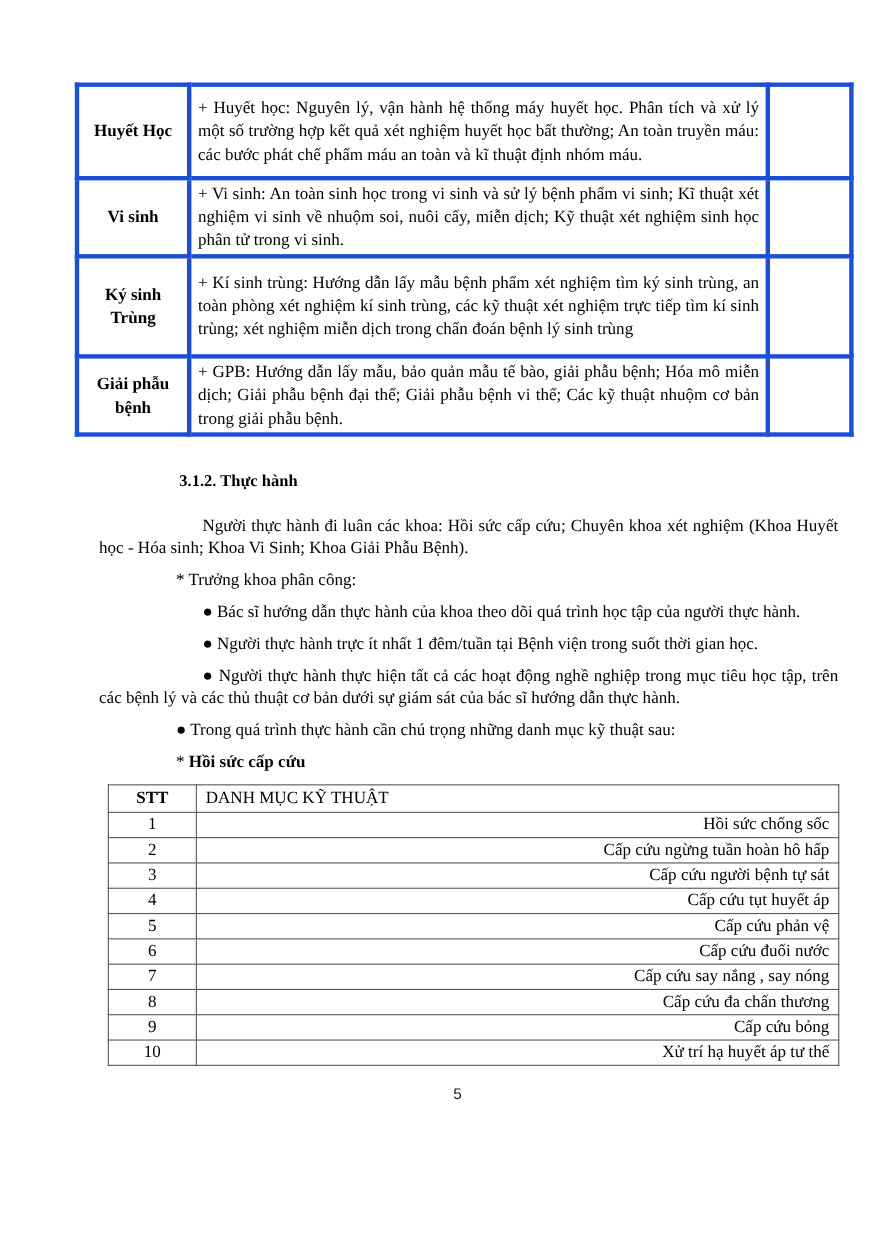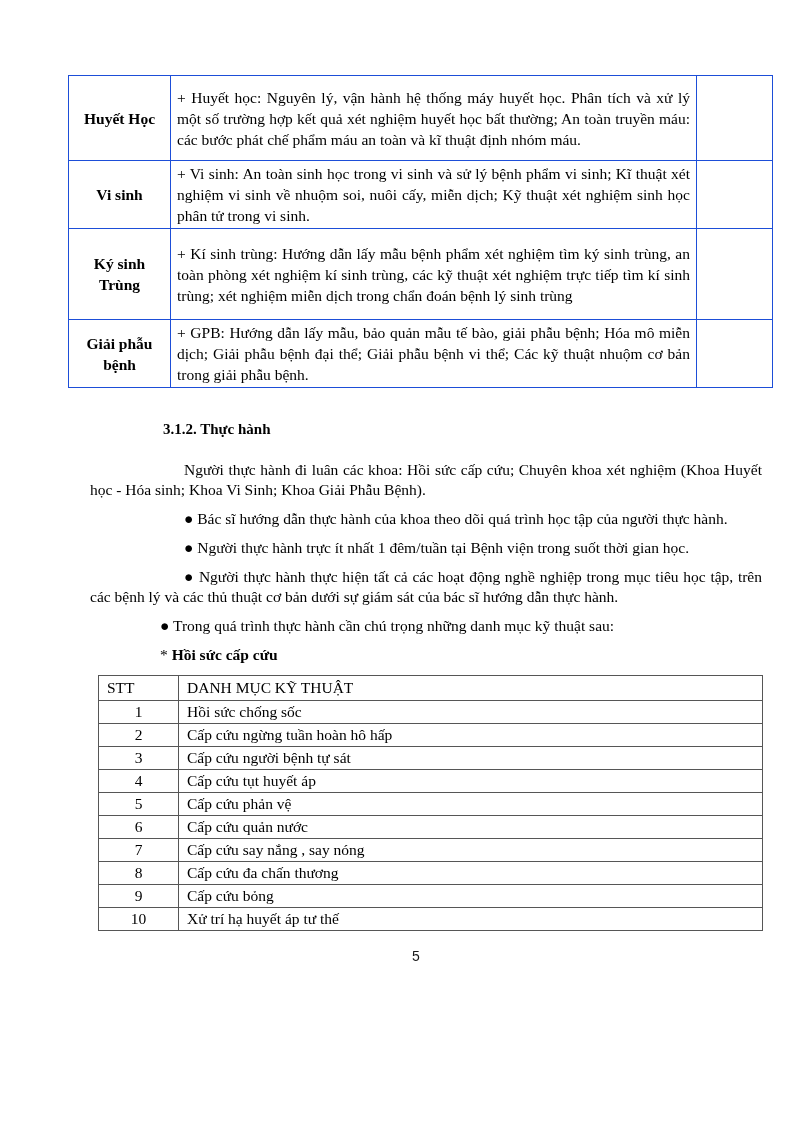--- a/index.html
+++ b/index.html
@@ -18,21 +18,21 @@
   }
 
   
   table.dept-table {
     border-collapse: collapse;
     table-layout: fixed;
     width: 704px;
     margin-left: 2px;
   }
   table.dept-table td {
-    border: 1px solid #1d4ed8;
+    border: 4px solid #1d4ed8;
     vertical-align: middle;
     line-height: 21px;
     padding: 2px 6px;
     overflow: hidden;
   }
   td.label-cell { text-align: center; padding: 2px 4px; font-weight: bold; }
   td.desc-cell  { text-align: justify; }
   td.notes-cell { padding: 0; }
 
   
@@ -62,24 +62,24 @@
   }
   table.proc-table th, table.proc-table td {
     border: 1px solid #565656;
     line-height: 20px;
     padding: 1px 8px;
     overflow: hidden;
     font-size: 15.5px;
   }
   table.proc-table tr { height: 22px; }
   table.proc-table tr.header-row { height: 25px; }
-  th.stt-header { text-align: left; font-weight: normal; }
+  th.stt-header { text-align: center; font-weight: bold; }
   th.name-header { text-align: left; font-weight: normal; }
   td.stt-cell { text-align: center; }
-  td.name-cell { text-align: left; padding-left: 10px; }
+  td.name-cell { text-align: right; padding-left: 10px; }
 
   
   .page-number {
     margin-top: 17px;
     width: 700px;
     text-align: center;
     font-family: "Liberation Sans", "DejaVu Sans", sans-serif;
     font-size: 14px;
     color: #1a1a1a;
   }
@@ -115,20 +115,21 @@
         <td class="label-cell">Giải phẫu bệnh</td>
         <td class="desc-cell">+ GPB: Hướng dẫn lấy mẫu, bảo quản mẫu tế bào, giải phẫu bệnh; Hóa mô miễn dịch; Giải phẫu bệnh đại thể; Giải phẫu bệnh vi thể; Các kỹ thuật nhuộm cơ bản trong giải phẫu bệnh.</td>
         <td class="notes-cell"></td>
       </tr>
     </tbody>
   </table>
 
   <div class="section-heading">3.1.2. Thực hành</div>
 
   <p class="para justify">Người thực hành đi luân các khoa: Hồi sức cấp cứu; Chuyên khoa xét nghiệm (Khoa Huyết học - Hóa sinh; Khoa Vi Sinh; Khoa Giải Phẫu Bệnh).</p>
+  <p class="para">* Trưởng khoa phân công:</p>
   <p class="para justify">● Bác sĩ hướng dẫn thực hành của khoa theo dõi quá trình học tập của người thực hành.</p>
   <p class="para justify">● Người thực hành trực ít nhất 1 đêm/tuần tại Bệnh viện trong suốt thời gian học.</p>
   <p class="para justify">● Người thực hành thực hiện tất cả các hoạt động nghề nghiệp trong mục tiêu học tập, trên các bệnh lý và các thủ thuật cơ bản dưới sự giám sát của bác sĩ hướng dẫn thực hành.</p>
   <p class="para">● Trong quá trình thực hành cần chú trọng những danh mục kỹ thuật sau:</p>
 
   <p class="para subheading"><span>* </span><span class="sub-bold">Hồi sức cấp cứu</span></p>
 
   <table class="proc-table">
     <colgroup>
         <col style="width:80px">
@@ -154,21 +155,21 @@
       <tr>
         <td class="stt-cell">4</td>
         <td class="name-cell">Cấp cứu tụt huyết áp</td>
       </tr>
       <tr>
         <td class="stt-cell">5</td>
         <td class="name-cell">Cấp cứu phản vệ</td>
       </tr>
       <tr>
         <td class="stt-cell">6</td>
-        <td class="name-cell">Cấp cứu quản nước</td>
+        <td class="name-cell">Cấp cứu đuối nước</td>
       </tr>
       <tr>
         <td class="stt-cell">7</td>
         <td class="name-cell">Cấp cứu say nắng , say nóng</td>
       </tr>
       <tr>
         <td class="stt-cell">8</td>
         <td class="name-cell">Cấp cứu đa chấn thương</td>
       </tr>
       <tr>

